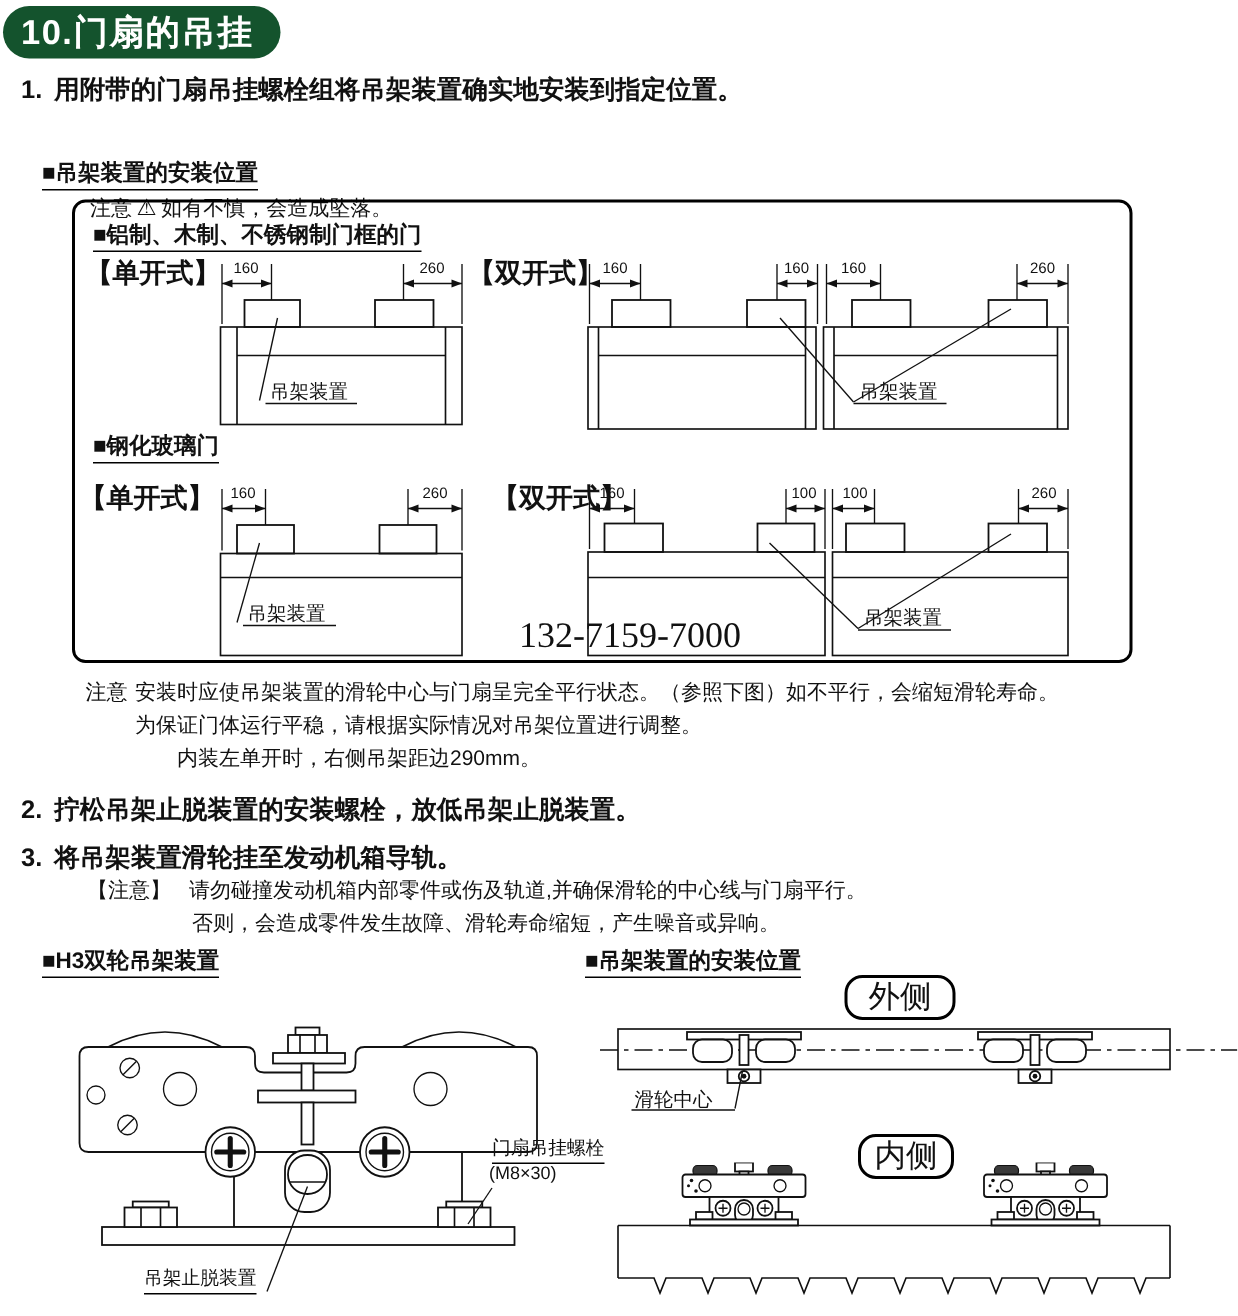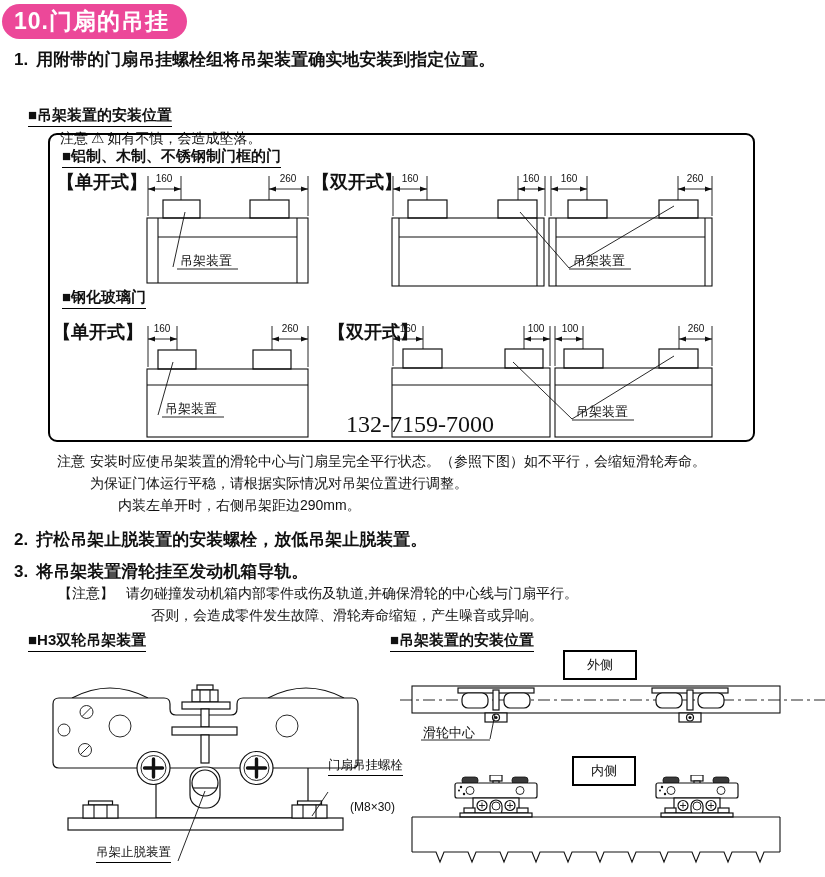--- a/index.html
+++ b/index.html
@@ -1,32 +1,32 @@
 <!DOCTYPE html>
 <html><head>
 <meta charset="utf-8">
 <style>
   html,body{margin:0;padding:0;background:#fff;}
   body{width:825px;height:877px;position:relative;overflow:hidden;
        font-family:"Liberation Sans","DejaVu Sans",sans-serif;color:#111;}
   .abs{position:absolute;}
-  .badge{background:#ec4899;color:#fff;border-radius:18px;font-weight:bold;
+  .badge{background:#14532d;color:#fff;border-radius:18px;font-weight:bold;
          font-size:23px;letter-spacing:1px;line-height:35px;height:35px;
          padding:0 18px 0 12px;}
   .step{font-weight:bold;font-size:17px;white-space:nowrap;}
   .step .num{margin-right:8px;}
   .plain{font-size:14px;white-space:nowrap;}
   .secHead{font-size:15px;font-weight:bold;white-space:nowrap;
            border-bottom:1.6px solid #000;padding-bottom:1px;}
   .openLbl{font-size:18px;font-weight:bold;white-space:nowrap;}
   .bigbox{border:2px solid #000;border-radius:9px;}
   .warnIcon{display:inline-block;margin:0 3px;font-size:15px;}
   .noteLbl{font-size:14px;white-space:nowrap;}
-  .sideTag{border:2px solid #000;border-radius:0;text-align:center;
-           font-size:13px;line-height:26px;white-space:nowrap;}
+  .sideTag{border:2px solid #000;border-radius:12px;text-align:center;
+           font-size:21px;line-height:26px;white-space:nowrap;}
   .smallLbl{font-size:12.5px;white-space:nowrap;border-bottom:1.3px solid #000;padding-bottom:1px;}
   .specLbl{font-size:12px;white-space:nowrap;}
   .watermark{font-family:Liberation Serif, serif;
              font-size:24px;white-space:nowrap;}
   svg .ln{stroke:#111;stroke-width:1.1;fill:none;}
   svg .thin{stroke:#111;stroke-width:0.9;fill:none;}
   svg .fw{fill:#fff;stroke:#111;stroke-width:1.2;}
   svg .arr{fill:#111;stroke:none;}
   svg .dk{fill:#3a3a3a;stroke:#111;stroke-width:0.8;}
   svg text{fill:#111;stroke:none;font-family:"Liberation Sans","DejaVu Sans",sans-serif;}
@@ -212,21 +212,21 @@
 
 <div class="abs step" style="left:14px;top:528px;">
   <span class="num">2.</span><span>拧松吊架止脱装置的安装螺栓，放低吊架止脱装置。</span>
 </div>
 <div class="abs step" style="left:14px;top:560px;">
   <span class="num">3.</span><span>将吊架装置滑轮挂至发动机箱导轨。</span>
 </div>
 
 <div class="abs plain" style="left:58px;top:585px;">【注意】</div>
 <div class="abs plain" style="left:126px;top:585px;">请勿碰撞发动机箱内部零件或伤及轨道,并确保滑轮的中心线与门扇平行。</div>
-<div class="abs plain" style="left:128px;top:607px;margin-left:23px;">否则，会造成零件发生故障、滑轮寿命缩短，产生噪音或异响。</div>
+<div class="abs plain" style="left:128px;top:607px;">否则，会造成零件发生故障、滑轮寿命缩短，产生噪音或异响。</div>
 
 <div class="abs secHead" style="left:28px;top:631px;">■H3双轮吊架装置</div>
 <div class="abs secHead" style="left:390px;top:631px;">■吊架装置的安装位置</div>
 
 <div class="abs sideTag" style="left:563px;top:650px;width:70px;height:26px;">外侧</div>
 
 <svg class="abs" style="left:400px;top:678px;" width="425" height="72" viewBox="0 0 425 72">
   <defs>
     <g id="railunit">
       <rect class="fw" x="58" y="10" width="76" height="5"></rect>
@@ -332,14 +332,14 @@
     <circle class="thin" cx="92" cy="55" r="11"></circle>
     <circle class="thin" cx="57" cy="79" r="6.5"></circle>
     <line class="thin" x1="52.5" y1="83.5" x2="61.5" y2="74.5"></line>
     <circle class="thin" cx="259" cy="55" r="11"></circle>
   </g>
   <line class="thin" x1="300" y1="121" x2="284" y2="145"></line>
   <line class="thin" x1="177" y1="120" x2="150" y2="190"></line>
 </svg>
 
 <div class="abs smallLbl" style="left:328px;top:757px;">门扇吊挂螺栓</div>
-<div class="abs specLbl" style="left:350px;top:775px;margin-top:25px;">(M8×30)</div>
+<div class="abs specLbl" style="left:326px;top:775px;">(M8×30)</div>
 <div class="abs smallLbl" style="left:96px;top:844px;">吊架止脱装置</div>
 
 </body></html>

